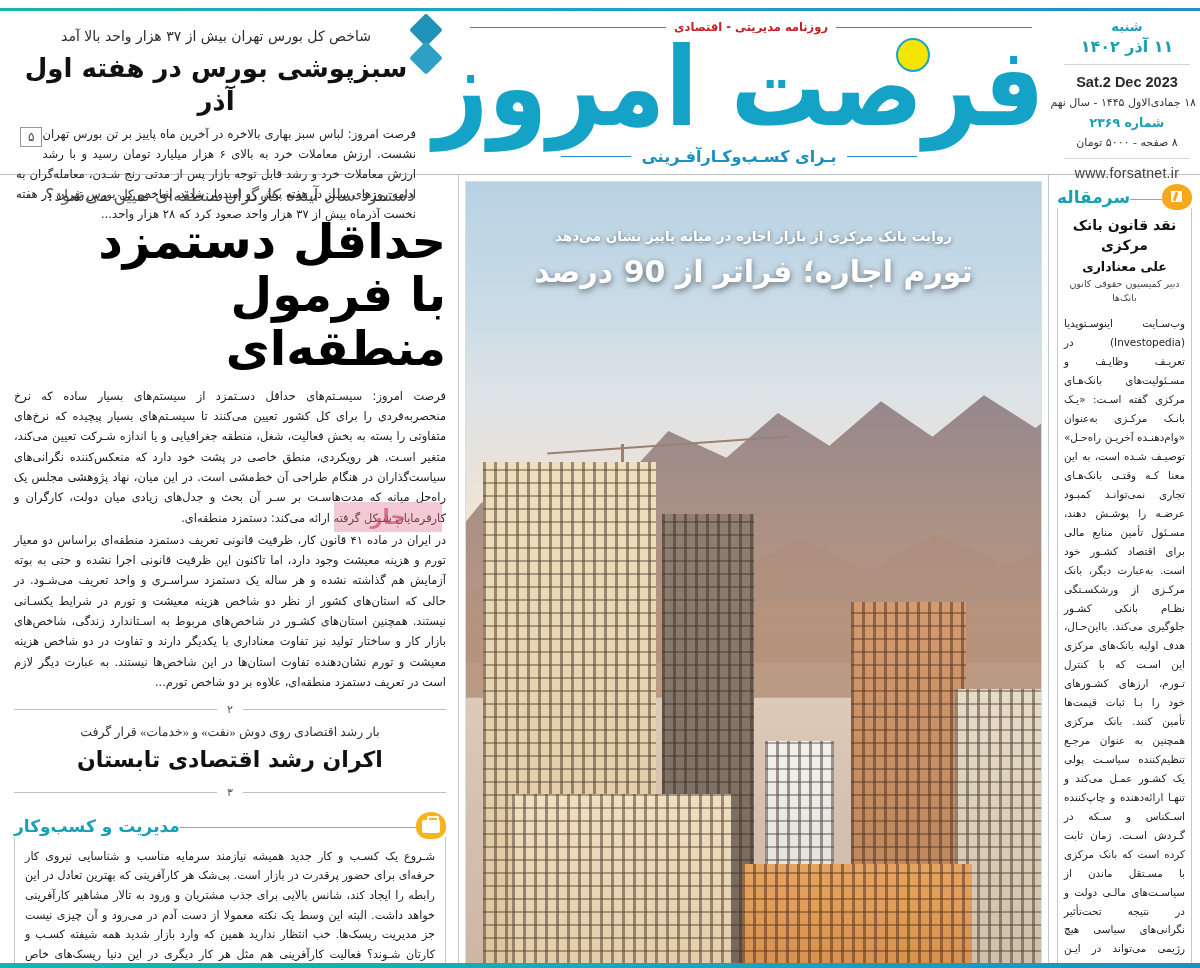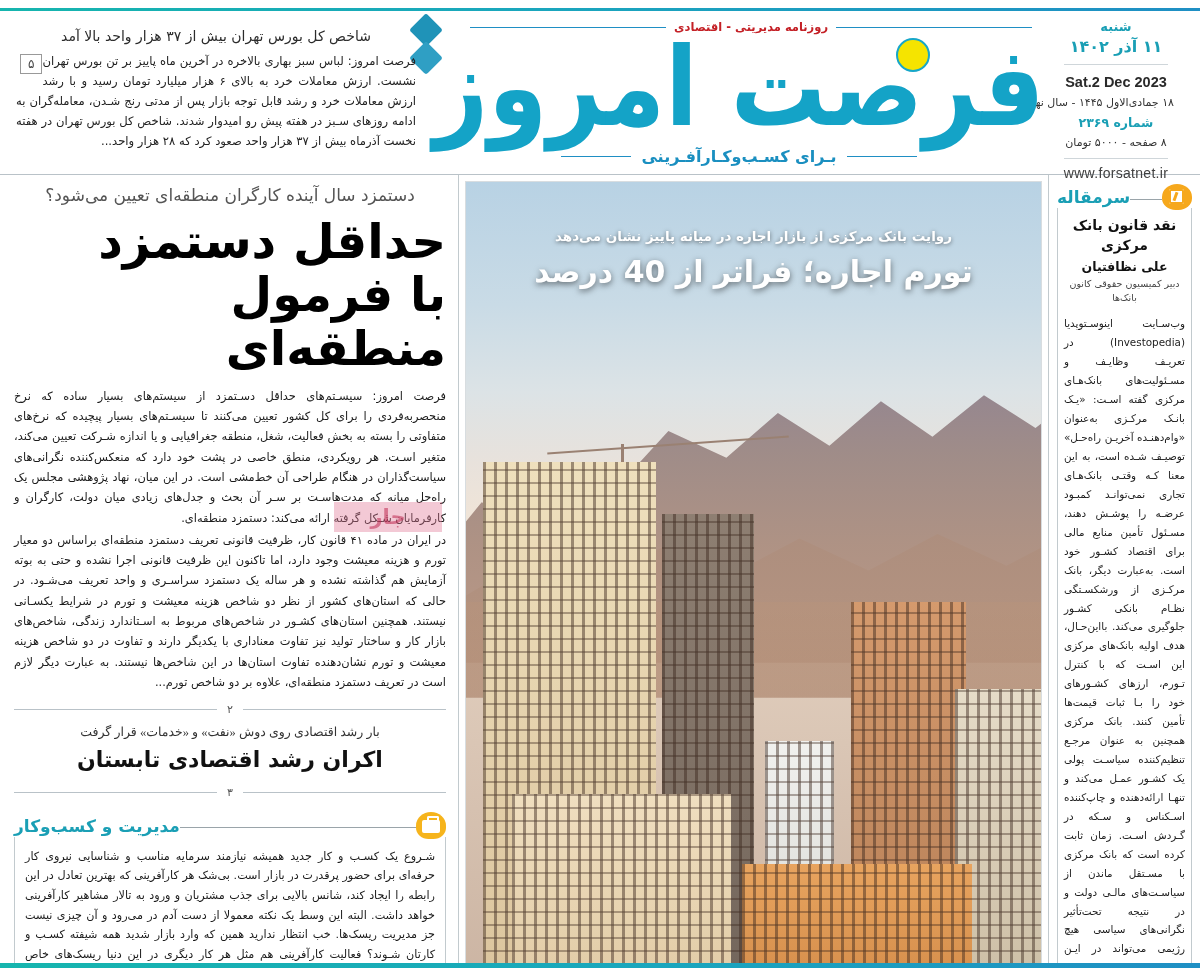--- a/index.html
+++ b/index.html
@@ -45,21 +45,21 @@
     position: relative;
     height: 172px;
     display: flex;
     flex-direction: row;
     padding-top: 12px;
   }
 
   
   .date-block {
     width: 152px;
-    padding: 6px 26px 0 10px;
+    padding: 6px 4px 0 10px;
     text-align: center;
     flex: 0 0 152px;
     order: 0;
   }
   .date-fa-day {
     color: #1a9fb5;
     font-size: 13px;
     font-weight: bold;
     letter-spacing: .5px;
     line-height: 1.35;
@@ -596,20 +596,21 @@
 <body>
 
 <div class="page">
 
   <div class="top-rule"></div>
 
   <div class="masthead">
 
     <div class="header-story" style="order:2">
       <div class="hs-kicker">شاخص کل بورس تهران بیش از ۳۷ هزار واحد بالا آمد</div>
+      <div class="hs-title">سبزپوشی بورس در هفته اول آذر</div>
       <div class="hs-body">
         <span class="hs-pagebox">۵</span>
         <span>فرصت امروز: لباس سبز بهاری بالاخره در آخرین ماه پاییز بر تن بورس تهران نشست. ارزش معاملات خرد به بالای ۶ هزار میلیارد تومان رسید و با رشد ارزش معاملات خرد و رشد قابل توجه بازار پس از مدتی رنج شـدن، معامله‌گران به ادامه روزهای سـبز در هفته پیش رو امیدوار شدند. شاخص کل بورس تهران در هفته نخست آذرماه بیش از ۳۷ هزار واحد صعود کرد که ۲۸ هزار واحد...</span>
       </div>
     </div>
 
     <div class="logo-zone" style="order:1">
       <div class="diamonds">
         <div class="diamond"></div>
         <div class="diamond d2"></div>
@@ -721,36 +722,36 @@
         <div class="bldg" style="left:48%; width:40%; height:22%; background:linear-gradient(180deg,#e8a45f,#c9803f);">
           <div class="win-grid"></div>
         </div>
 
         <div class="bldg" style="left:0%; width:100%; height:10%; background:linear-gradient(180deg,#c98a55,#a86a3a);">
           <div class="win-grid"></div>
         </div>
 
         <div class="photo-overlay-text">
           <div class="po-kicker">روایت بانک مرکزی از بازار اجاره در میانه پاییز نشان می‌دهد</div>
-          <div class="po-title">تورم اجاره؛ فراتر از 40 درصد</div>
+          <div class="po-title">تورم اجاره؛ فراتر از 90 درصد</div>
         </div>
 
         <div class="photo-pagebox">۲</div>
       </div>
     </div>
 
     <div class="sidebar" style="order:1">
       <div class="sermaghale-head">
         <div class="sm-icon"></div>
         <div class="sm-line"></div>
         <div class="sm-title">سرمقاله</div>
       </div>
       <div class="sidebar-box">
         <div class="ed-title">نقد قانون بانک مرکزی</div>
-        <div class="ed-author">علی نظافتیان</div>
+        <div class="ed-author">علی معناداری</div>
         <div class="ed-role">دبیر کمیسیون حقوقی کانون بانک‌ها</div>
         <div class="ed-body">وب‌سـایت اینوسـتوپدیا (Investopedia) در تعریـف وظایـف و مسـئولیت‌های بانک‌هـای مرکزی گفته اسـت: «یـک بانـک مرکـزی به‌عنوان «وام‌دهنـده آخریـن راه‌حـل» توصیـف شـده است، به این معنا کـه وقتـی بانک‌هـای تجاری نمی‌توانـد کمبـود عرضـه را پوشـش دهند، مسـئول تأمین منابع مالی برای اقتصاد کشـور خود است. به‌عبارت دیگر، بانک مرکـزی از ورشکسـتگی نظـام بانکی کشـور جلوگیری می‌کند. بااین‌حـال، هدف اولیه بانک‌های مرکزی این اسـت که با کنترل تـورم، ارزهای کشـورهای خود را بـا ثبات قیمت‌ها تأمین کنند. بانک مرکزی همچنین به عنوان مرجـع تنظیم‌کننده سیاسـت پولی یک کشـور عمـل می‌کند و تنهـا ارائه‌دهنده و چاپ‌کننده اسـکناس و سـکه در گـردش اسـت. زمان ثابت کرده است که بانک مرکزی با مسـتقل ماندن از سیاسـت‌های مالـی دولت و در نتیجه تحت‌تأثیر نگرانی‌های سیاسی هیچ رژیمی می‌تواند در ایـن ظرفیت‌هـا بـه بهترین وجه عمل کند. یک بانک مرکزی نیز باید به طور کامل از هر گونه سـود بانکی تجاری محروم شـود.» با توجه به ایـن توضیح مختصر از وظایف و اهداف قانونی بانک‌های مرکزی، اگر از شما پرسیده شود: آیا ایجاد اشـتغال یا تحقق شعار عدالت اجتماعـی جزو وظایف و مأموریت‌هـای بانک‌های مرکزی اسـت، ...</div>
 
       </div>
     </div>
 
   </div>
 
   <div class="bottom-rule"></div>
 </div>

